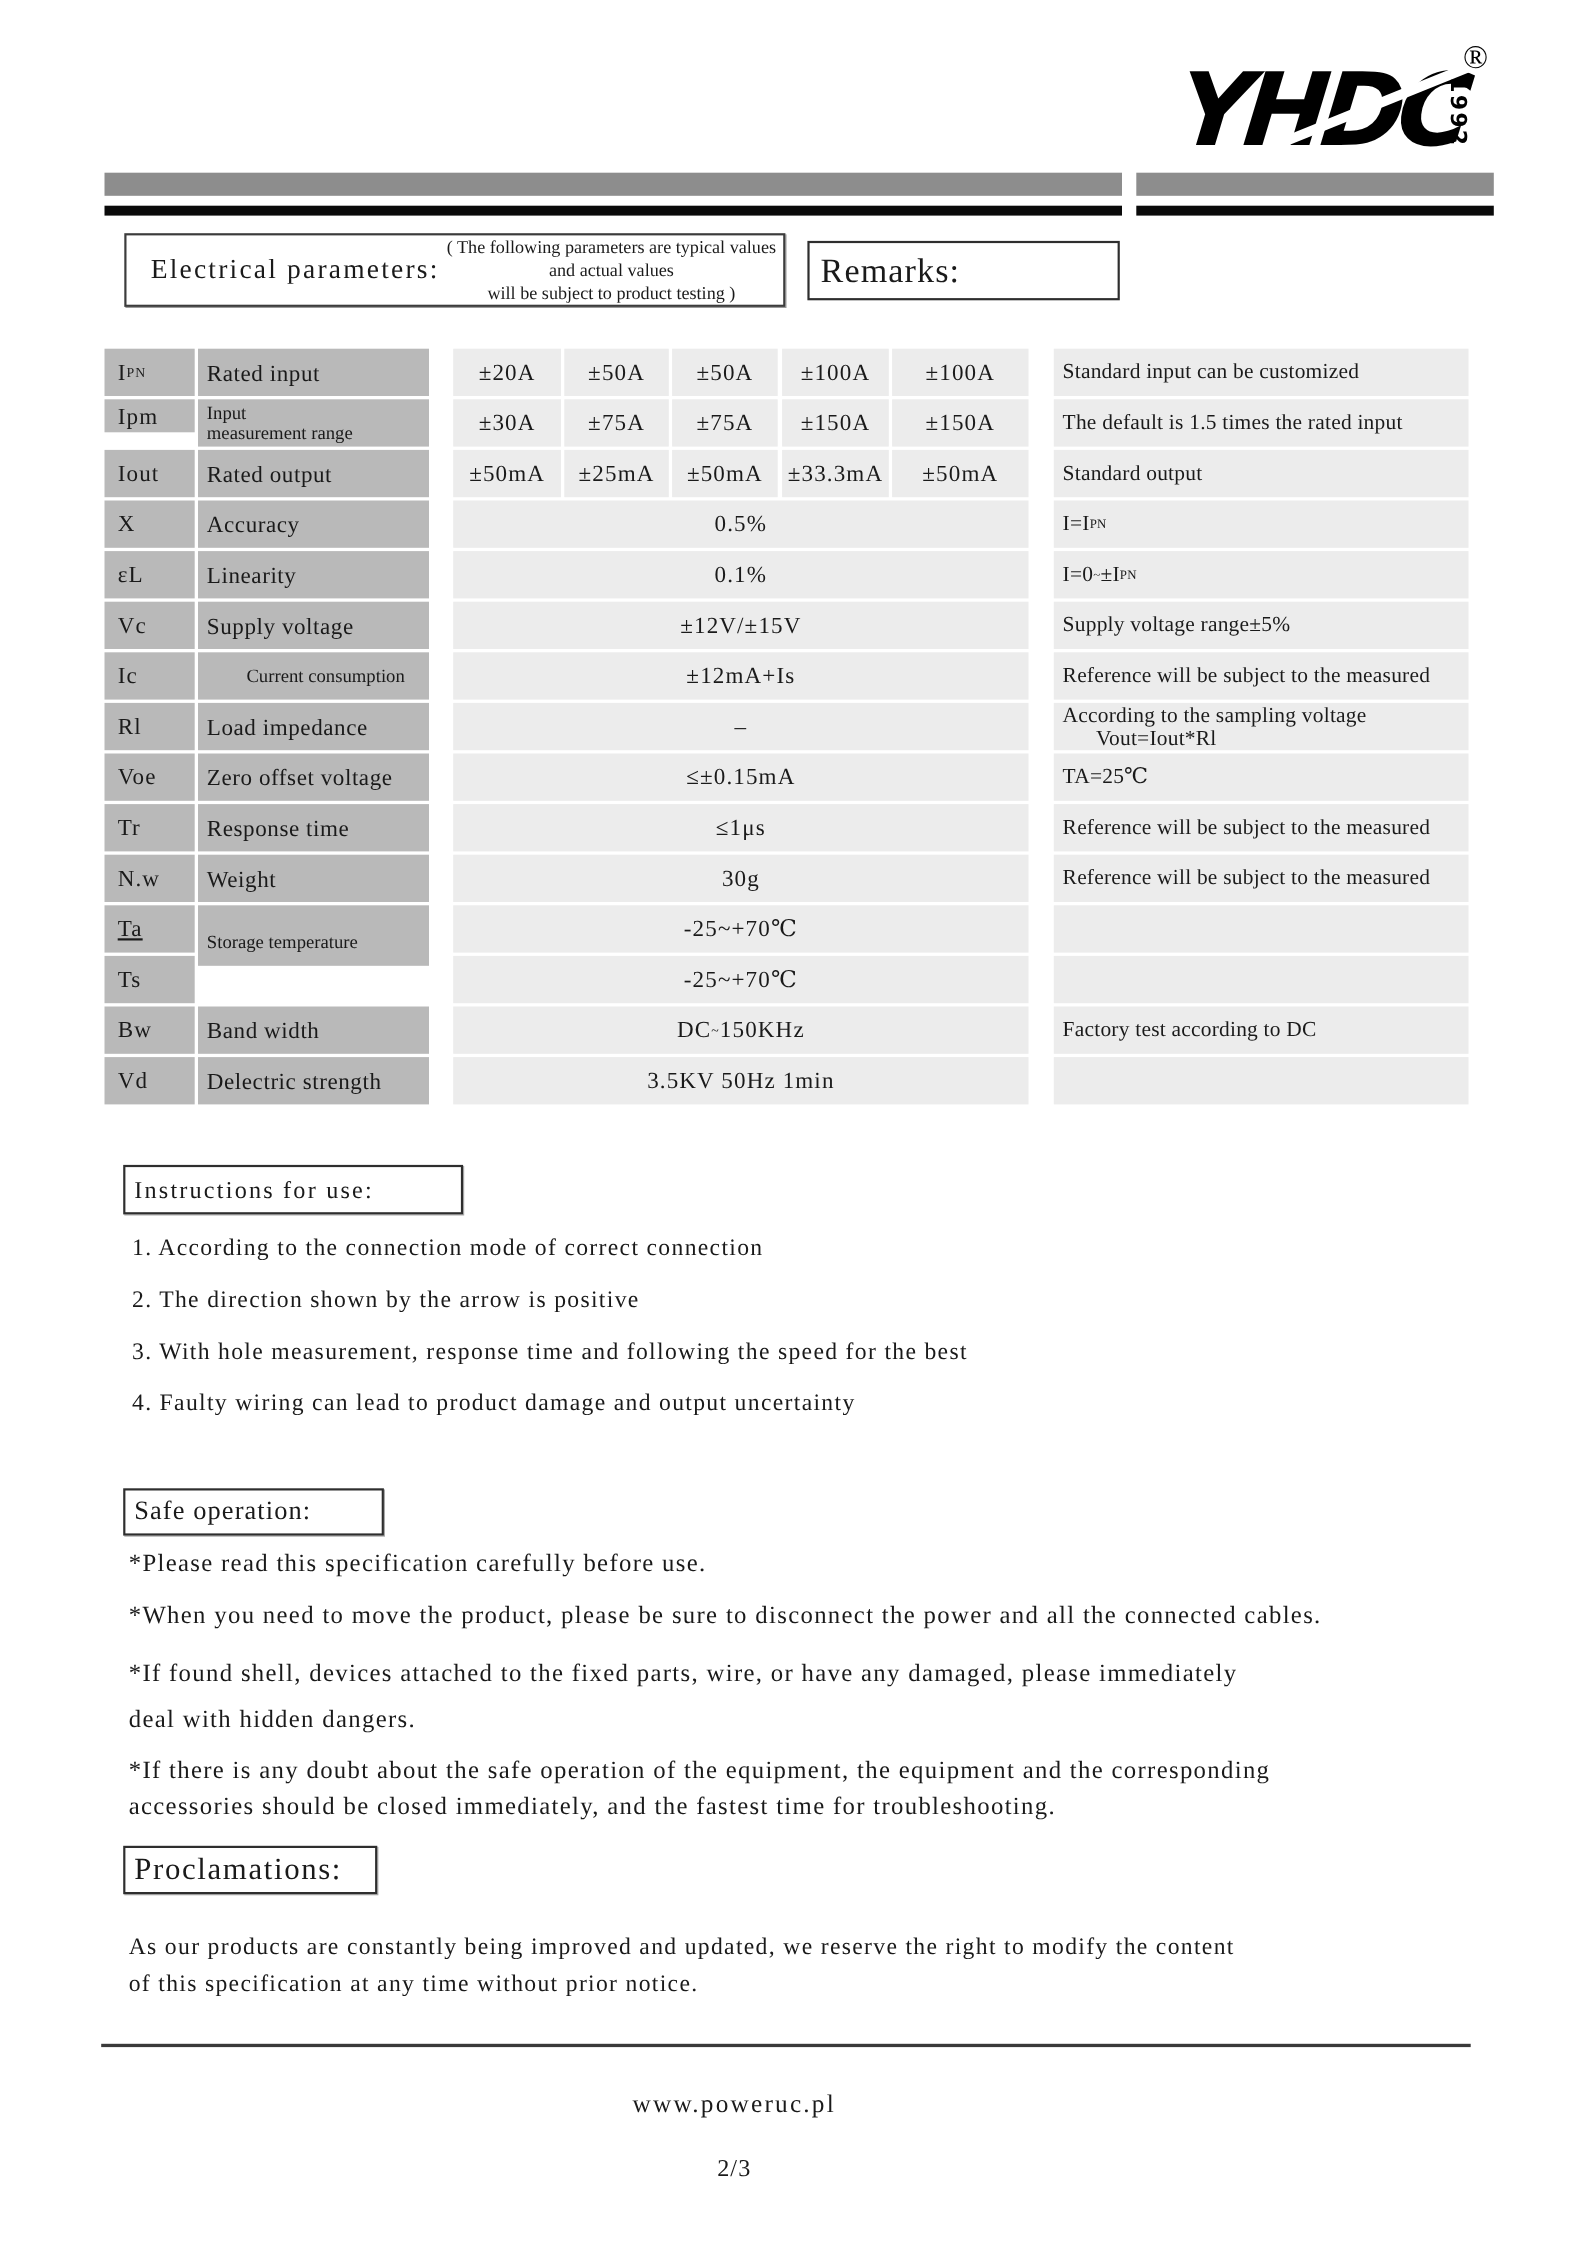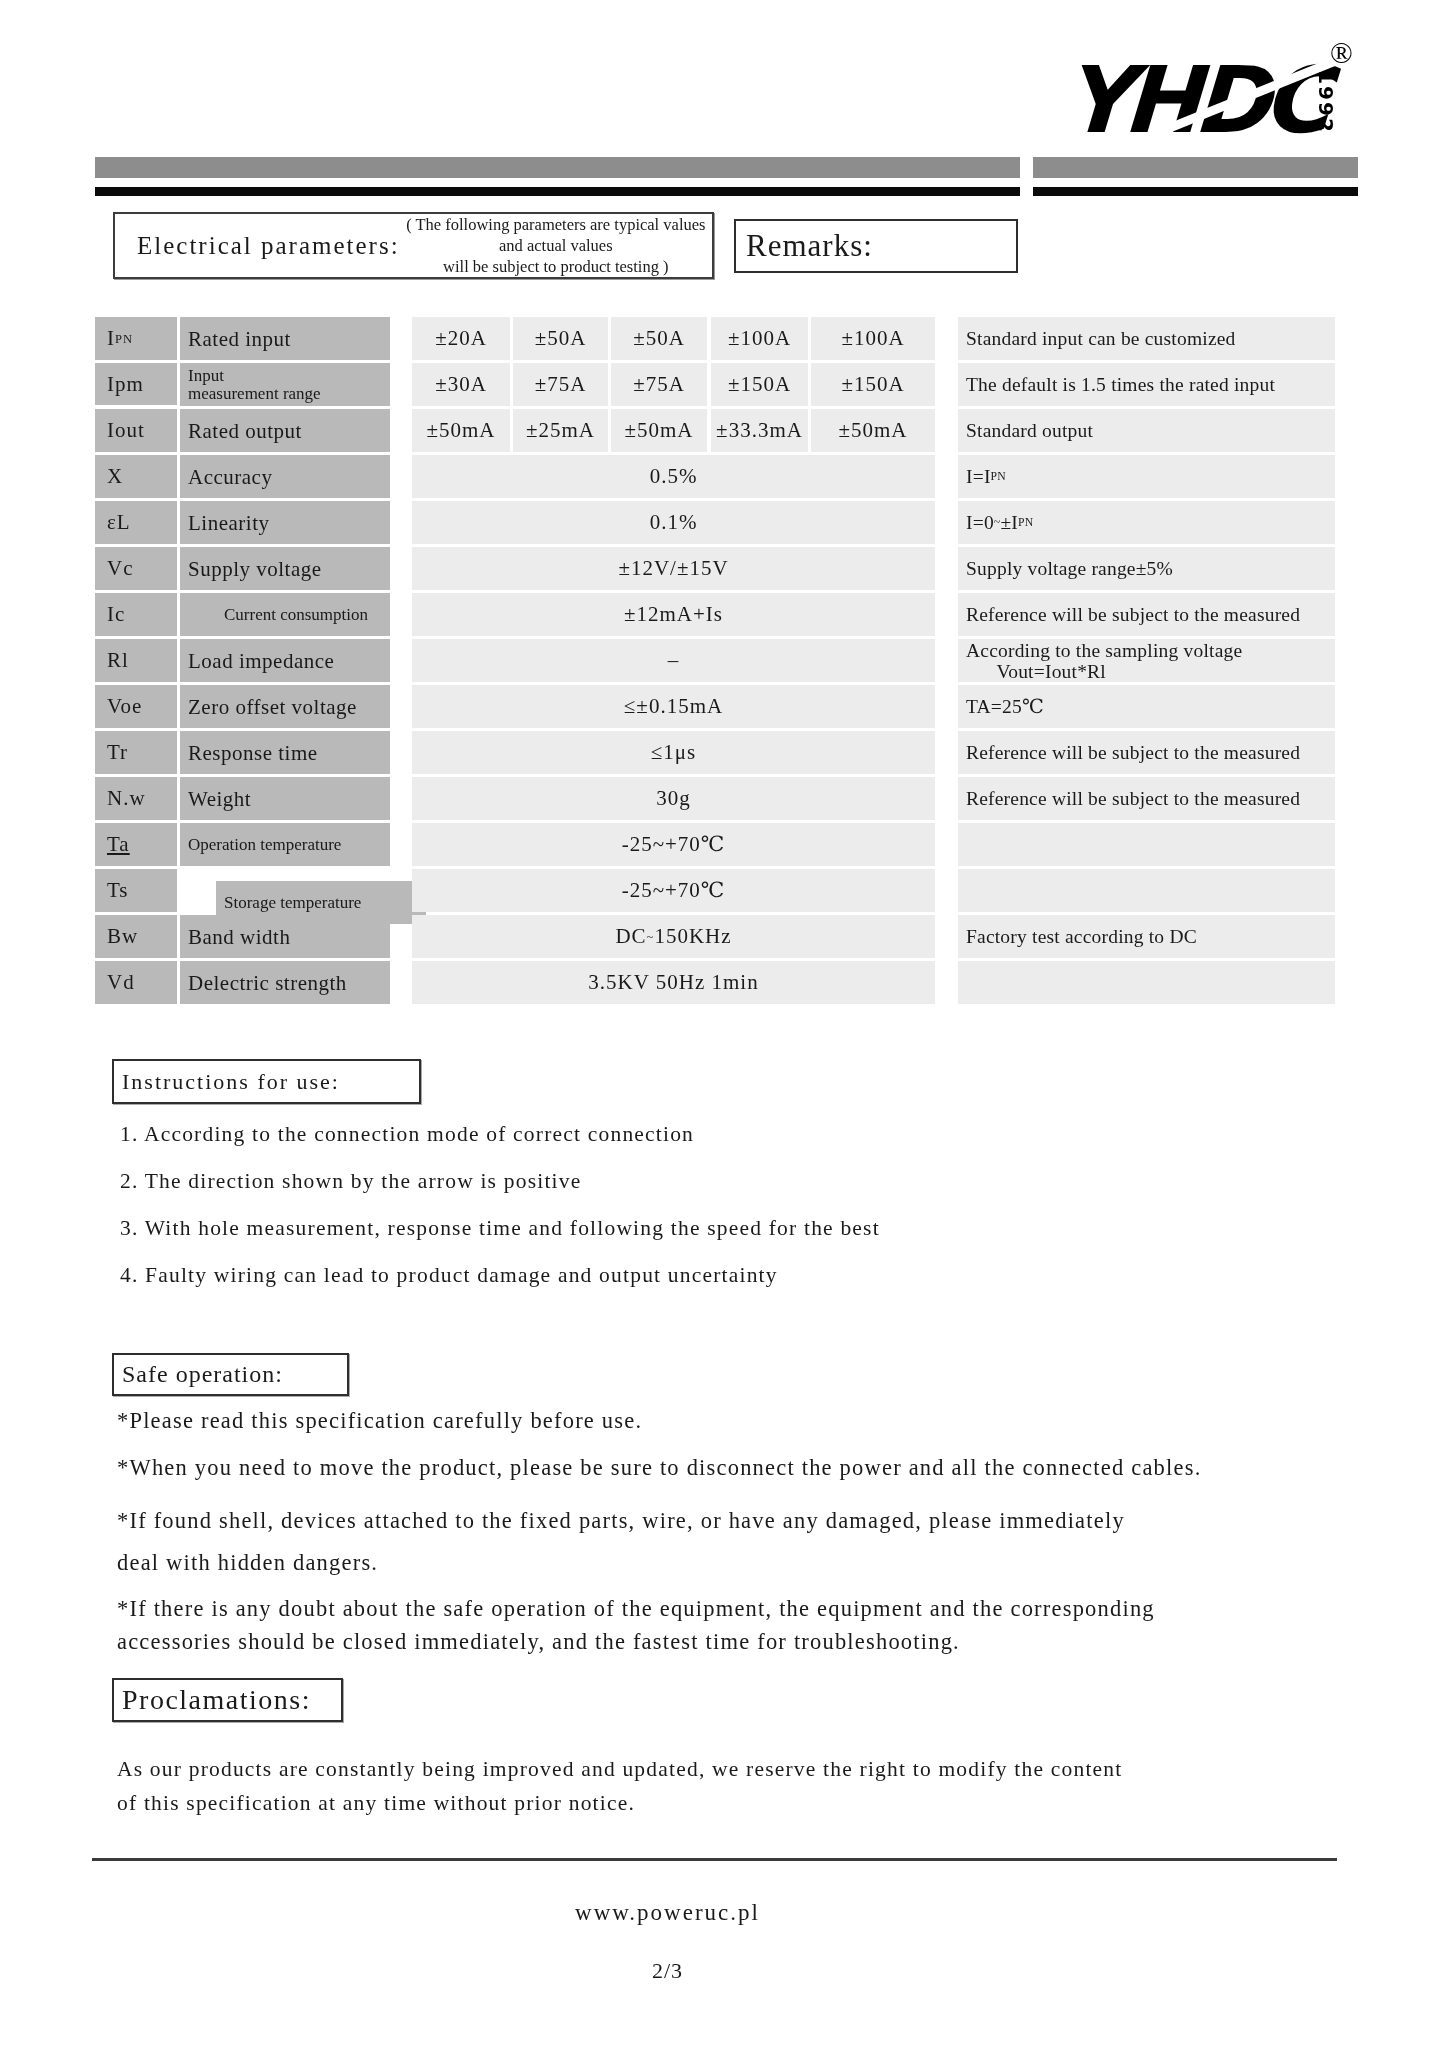--- a/index.html
+++ b/index.html
@@ -86,21 +86,21 @@
 
 <div id="param-table">
     <div class="cell dark sym" style="left: 95px; top: 317px; width: 82px; height: 43px;">I<sub>PN</sub></div>
     <div class="cell dark pname" style="left: 180px; top: 317px; width: 210px; height: 43px;">Rated input</div>
     <div class="cell light val" style="left: 412px; top: 317px; width: 98px; height: 43px;">±20A</div>
     <div class="cell light val" style="left: 513px; top: 317px; width: 95px; height: 43px;">±50A</div>
     <div class="cell light val" style="left: 611px; top: 317px; width: 96px; height: 43px;">±50A</div>
     <div class="cell light val" style="left: 711px; top: 317px; width: 97px; height: 43px;">±100A</div>
     <div class="cell light val" style="left: 811px; top: 317px; width: 124px; height: 43px;">±100A</div>
     <div class="cell light rem" style="left: 958px; top: 317px; width: 377px; height: 43px;">Standard input can be customized</div>
-    <div class="cell dark sym" style="left: 95px; top: 363px; width: 82px; height: 42px;">Ipm</div>
+    <div class="cell dark sym" style="left: 95px; top: 363px; width: 82px; height: 30px;">Ipm</div>
     <div class="cell dark pname small" style="left: 180px; top: 363px; width: 210px; height: 43px;">Input<br>measurement range</div>
     <div class="cell light val" style="left: 412px; top: 363px; width: 98px; height: 43px;">±30A</div>
     <div class="cell light val" style="left: 513px; top: 363px; width: 95px; height: 43px;">±75A</div>
     <div class="cell light val" style="left: 611px; top: 363px; width: 96px; height: 43px;">±75A</div>
     <div class="cell light val" style="left: 711px; top: 363px; width: 97px; height: 43px;">±150A</div>
     <div class="cell light val" style="left: 811px; top: 363px; width: 124px; height: 43px;">±150A</div>
     <div class="cell light rem" style="left: 958px; top: 363px; width: 377px; height: 43px;">The default is 1.5 times the rated input</div>
     <div class="cell dark sym" style="left: 95px; top: 409px; width: 82px; height: 43px;">Iout</div>
     <div class="cell dark pname" style="left: 180px; top: 409px; width: 210px; height: 43px;">Rated output</div>
     <div class="cell light val" style="left: 412px; top: 409px; width: 98px; height: 43px;">±50mA</div>
@@ -139,21 +139,21 @@
     <div class="cell light rem" style="left: 958px; top: 731px; width: 377px; height: 43px;">Reference will be subject to the measured</div>
     <div class="cell dark sym" style="left: 95px; top: 777px; width: 82px; height: 43px;">N.w</div>
     <div class="cell dark pname" style="left: 180px; top: 777px; width: 210px; height: 43px;">Weight</div>
     <div class="cell light val" style="left: 412px; top: 777px; width: 523px; height: 43px;">30g</div>
     <div class="cell light rem" style="left: 958px; top: 777px; width: 377px; height: 43px;">Reference will be subject to the measured</div>
     <div class="cell dark sym" style="left: 95px; top: 823px; width: 82px; height: 43px; text-decoration: underline;">Ta</div>
     <div class="cell dark pname small" style="left: 180px; top: 823px; width: 210px; height: 43px;">Operation temperature</div>
     <div class="cell light val" style="left: 412px; top: 823px; width: 523px; height: 43px;">-25~+70℃</div>
     <div class="cell light rem" style="left: 958px; top: 823px; width: 377px; height: 43px;"></div>
     <div class="cell dark sym" style="left: 95px; top: 869px; width: 82px; height: 43px;">Ts</div>
-    <div class="cell dark pname small" style="left: 180px; top: 881px; width: 210px; height: 43px; margin-left: 36px;">Storage temperature</div>
+    <div class="cell dark pname small" style="left: 180px; top: 835px; width: 210px; height: 43px;">Storage temperature</div>
     <div class="cell light val" style="left: 412px; top: 869px; width: 523px; height: 43px;">-25~+70℃</div>
     <div class="cell light rem" style="left: 958px; top: 869px; width: 377px; height: 43px;"></div>
     <div class="cell dark sym" style="left: 95px; top: 915px; width: 82px; height: 43px;">Bw</div>
     <div class="cell dark pname" style="left: 180px; top: 915px; width: 210px; height: 43px;">Band width</div>
     <div class="cell light val" style="left: 412px; top: 915px; width: 523px; height: 43px;">DC<sup>~</sup>150KHz</div>
     <div class="cell light rem" style="left: 958px; top: 915px; width: 377px; height: 43px;">Factory test according to DC</div>
     <div class="cell dark sym" style="left: 95px; top: 961px; width: 82px; height: 43px;">Vd</div>
     <div class="cell dark pname" style="left: 180px; top: 961px; width: 210px; height: 43px;">Delectric strength</div>
     <div class="cell light val" style="left: 412px; top: 961px; width: 523px; height: 43px;">3.5KV 50Hz 1min</div>
     <div class="cell light rem" style="left: 958px; top: 961px; width: 377px; height: 43px;"></div>

